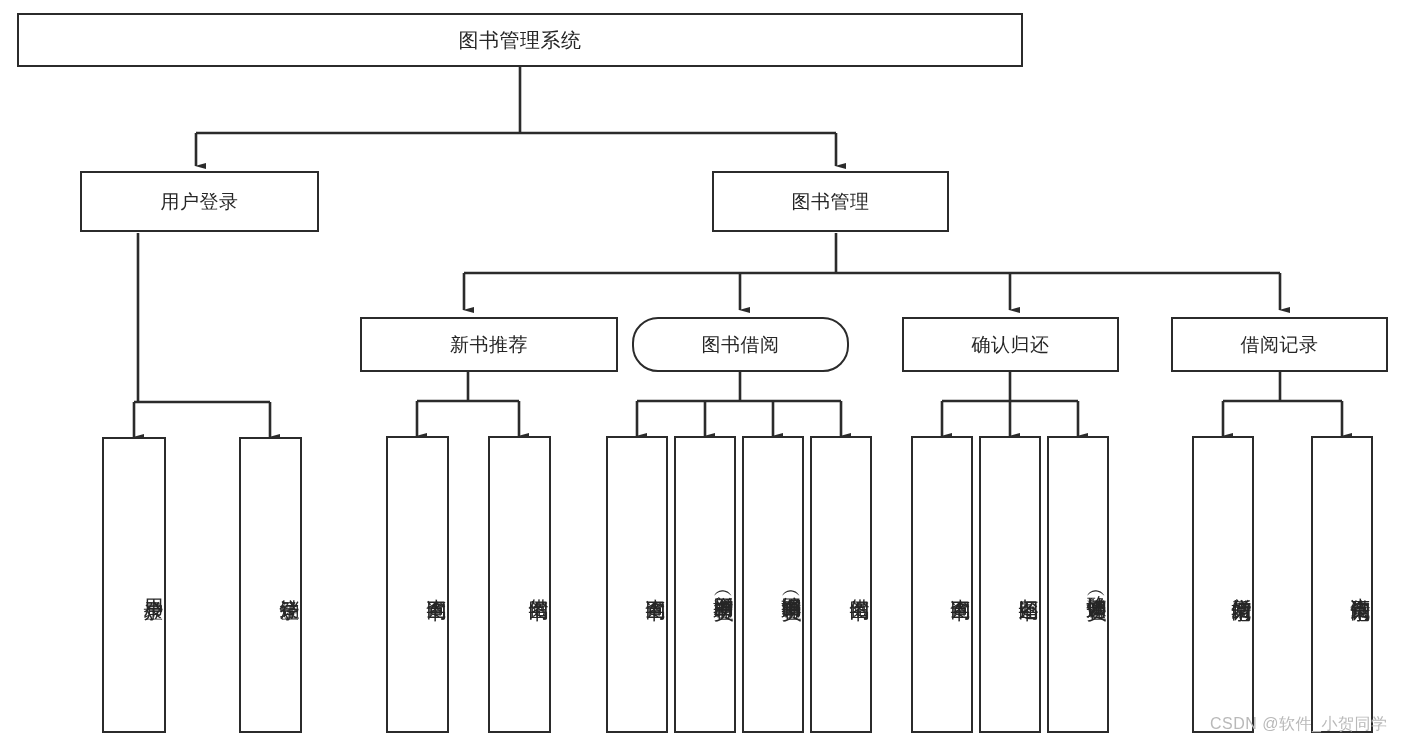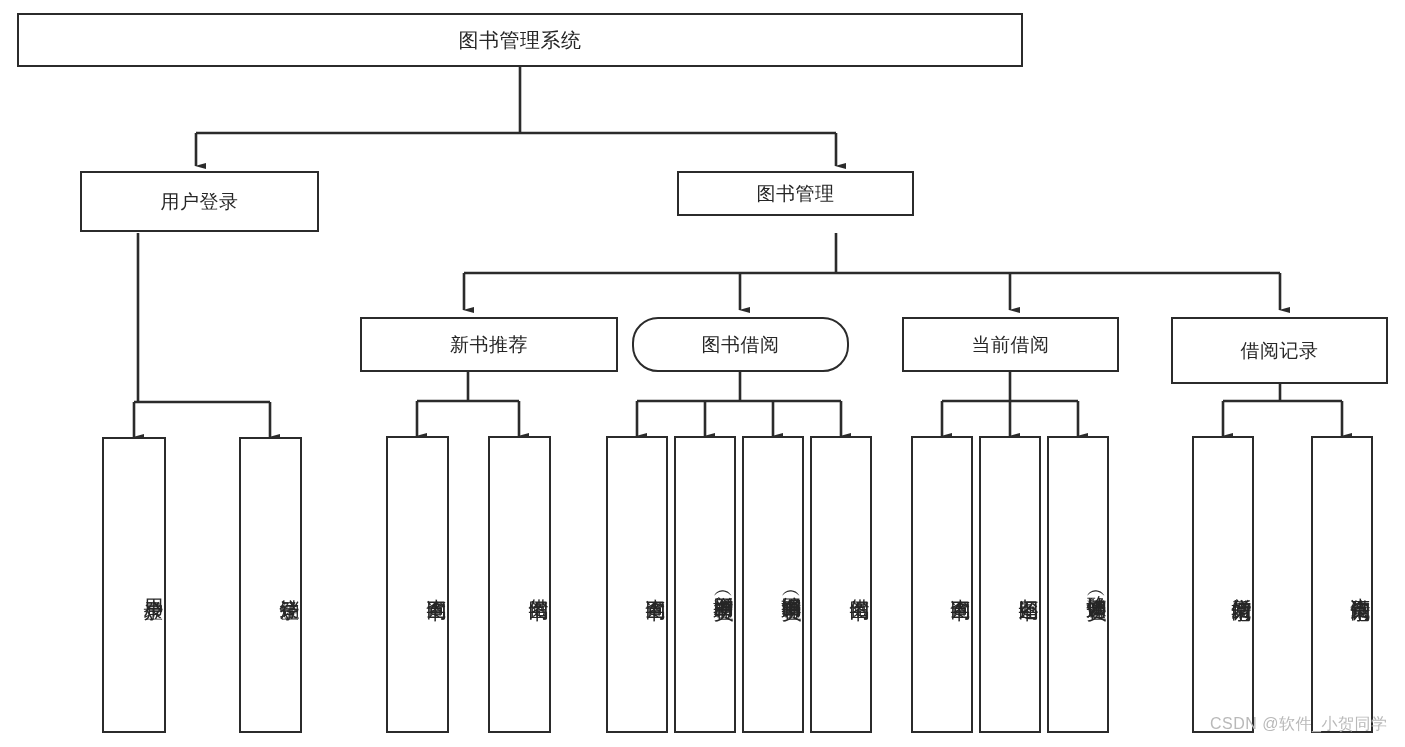--- a/index.html
+++ b/index.html
@@ -127,34 +127,34 @@
     </g>
   </svg>
 
   <div class="node root" style="left:17px; top:13px; width:1006px; height:54px;">
     <span>图书管理系统</span>
   </div>
 
   <div class="node horiz" style="left:80px; top:171px; width:239px; height:61px;">
     <span>用户登录</span>
   </div>
-  <div class="node horiz" style="left:677px; top:171px; width:237px; height:45px;">
+  <div class="node horiz" style="left:712px; top:171px; width:237px; height:61px;">
     <span>图书管理</span>
   </div>
 
   <div class="node horiz" style="left:360px; top:317px; width:258px; height:55px;">
     <span>新书推荐</span>
   </div>
   <div class="node horiz" style="left:632px; top:317px; width:217px; height:55px;border-radius:26px;">
     <span>图书借阅</span>
   </div>
   <div class="node horiz" style="left:902px; top:317px; width:217px; height:55px;">
-    <span>当前借阅</span>
-  </div>
-  <div class="node horiz" style="left:1171px; top:317px; width:217px; height:67px;">
+    <span>确认归还</span>
+  </div>
+  <div class="node horiz" style="left:1171px; top:317px; width:217px; height:55px;">
     <span>借阅记录</span>
   </div>
 
   <div class="node vert" style="left:102px; top:437px; width:64px; height:296px;">
     <span class="vlabel">用户登录</span>
   </div>
   <div class="node vert" style="left:239px; top:437px; width:63px; height:296px;">
     <span class="vlabel">注销登录</span>
   </div>
 

